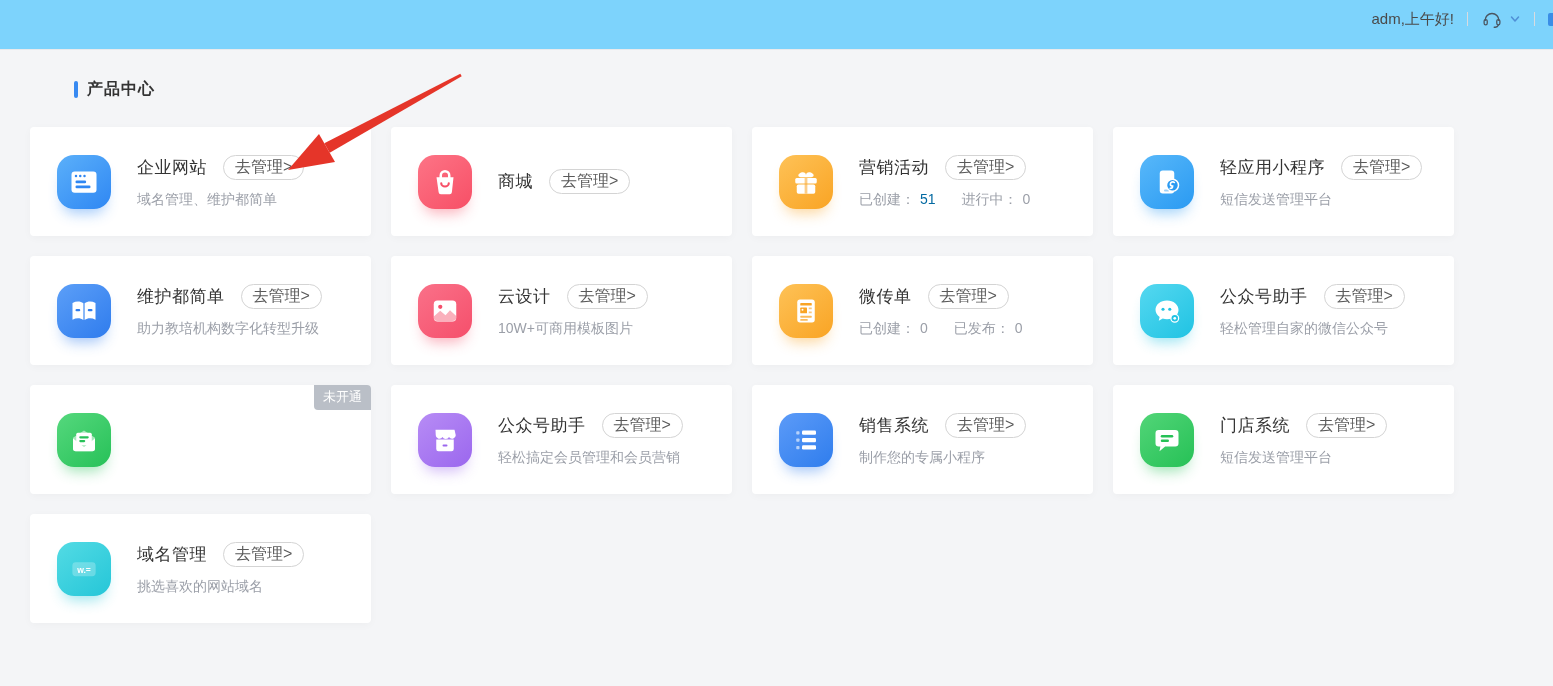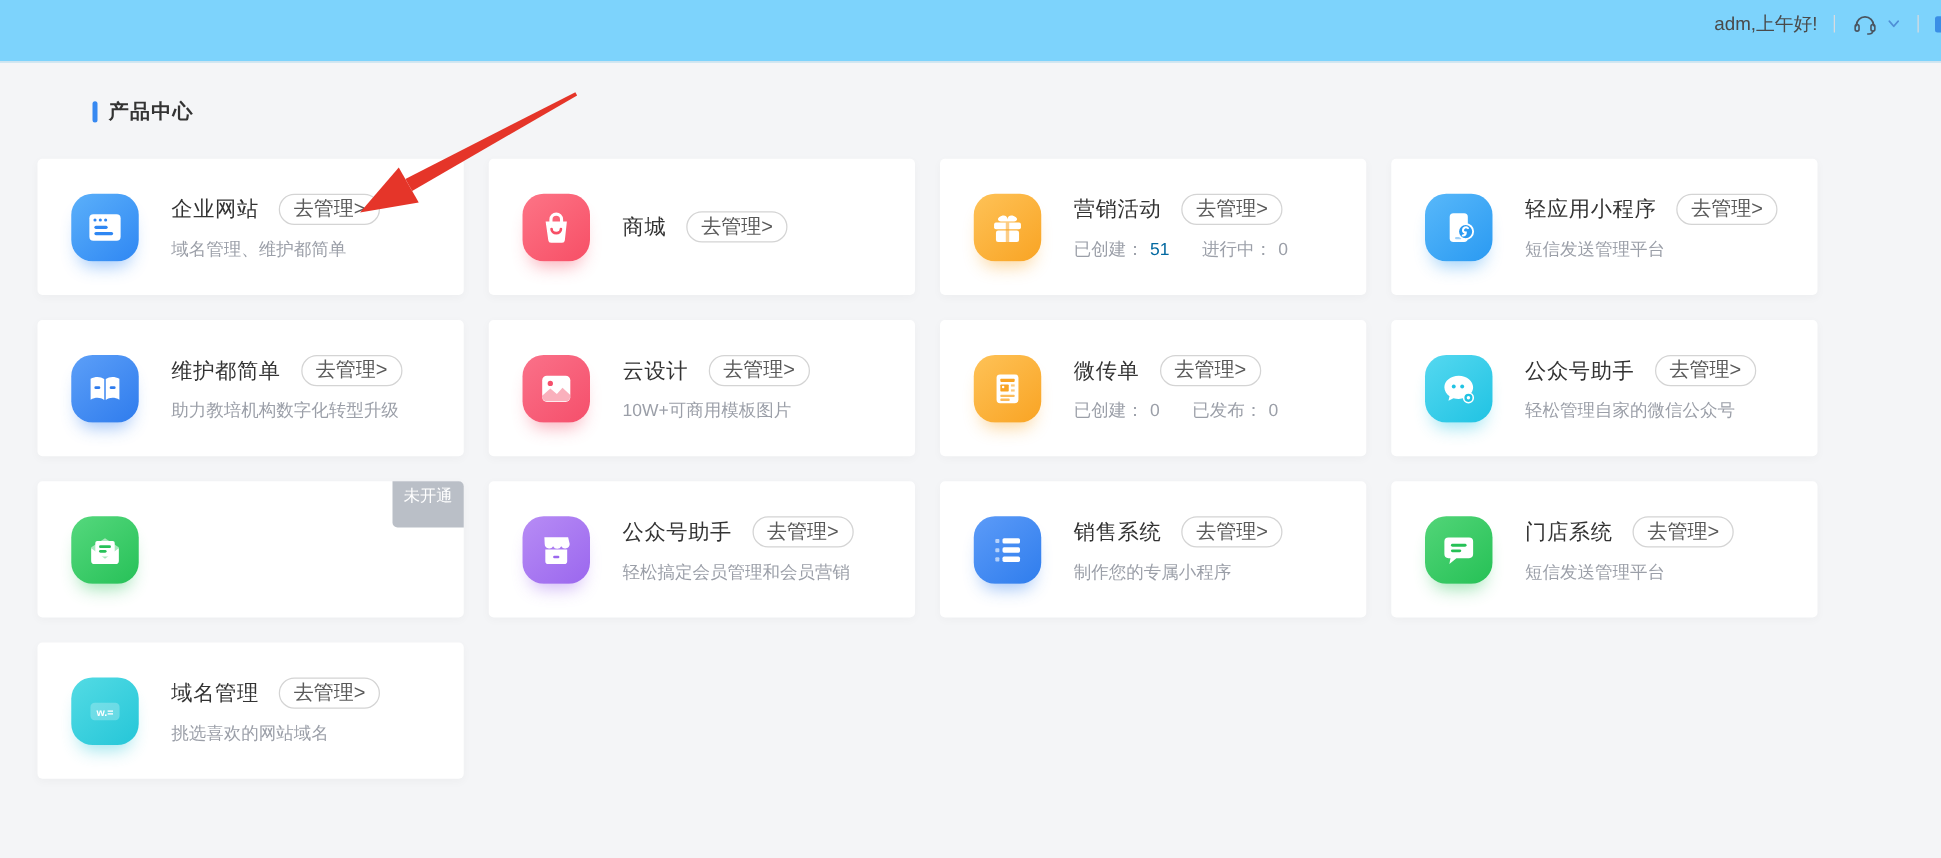--- a/index.html
+++ b/index.html
@@ -48,21 +48,21 @@
     font-size:16px; color:#595959; background:#fff; border:1px solid #d4d4d4;
     border-radius:13px; height:25px; padding:0 11px; cursor:pointer;
     font-family:inherit; display:flex; align-items:center; white-space:nowrap;
   }
   .sub { margin-top:11px; font-size:14px; color:#9b9fa8; white-space:nowrap; }
   .stat { margin-right:26px; }
   .stat-value { margin-left:5px; }
   .stat-value.hl { color:#0369a1; }
   .badge {
     position:absolute; top:0; right:0; background:#babfc7; color:#fff;
-    font-size:13px; padding:3px 9px 16px; border-radius:0 4px 0 4px;
+    font-size:13px; padding:3px 9px 4px; border-radius:0 4px 0 4px;
   }
   
   .arrow-layer { position:absolute; left:0; top:0; width:1553px; height:686px; pointer-events:none; z-index:5; }
 </style>
 </head>
 <body>
 
 <header class="topbar">
   <div class="topbar-right">
     <span class="greeting">adm,上午好!</span>

